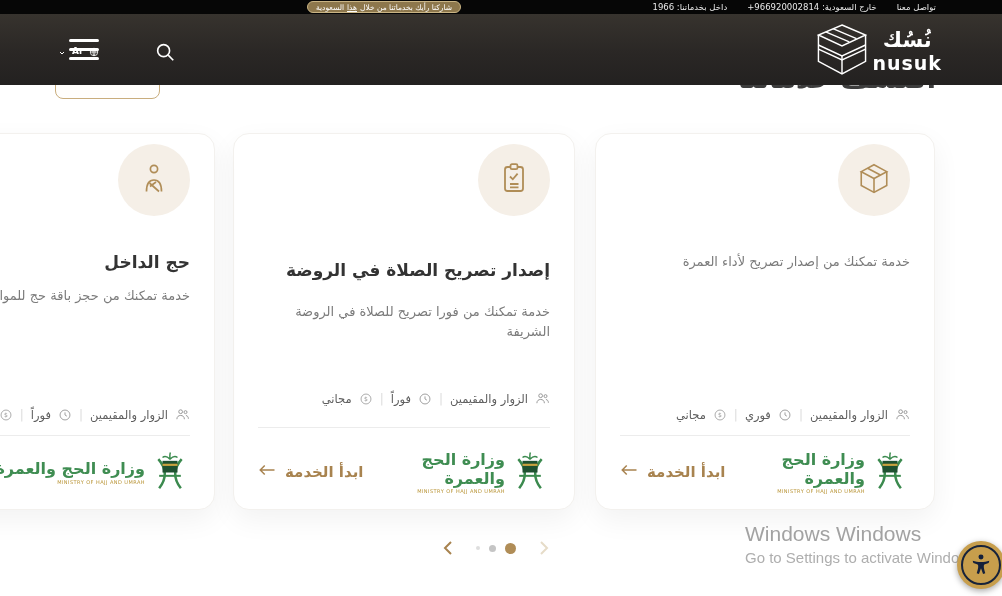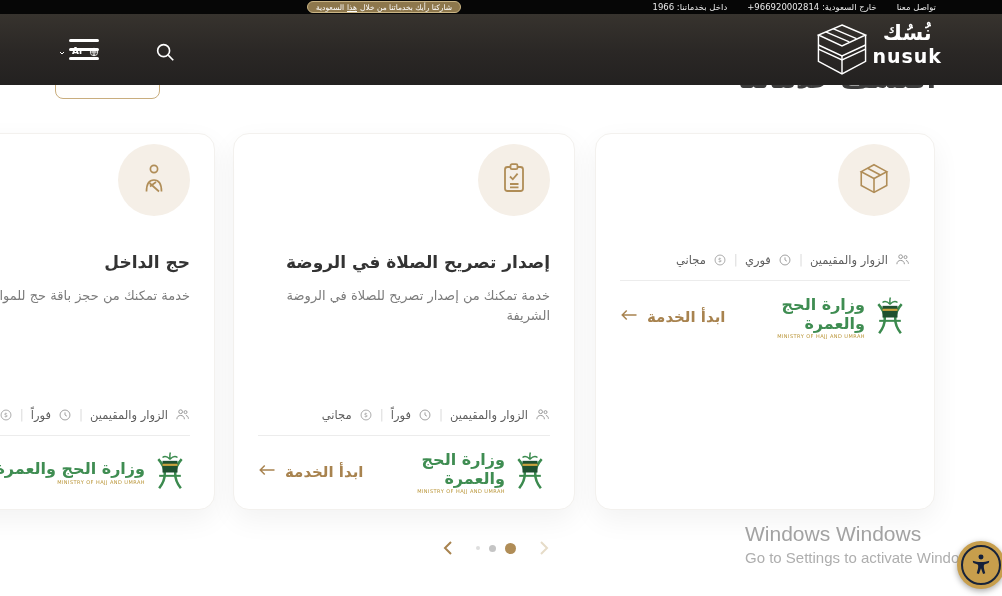--- a/index.html
+++ b/index.html
@@ -14,33 +14,33 @@
   .survey-pill { position:absolute; left:307px; top:1px; height:12px; padding:0 8px; background:#8d774c; border:1px solid #c9b484; border-radius:6px; display:flex; direction:rtl; align-items:center; gap:3px; color:#fff; font-size:7.5px; white-space:nowrap; cursor:pointer; }
   .survey-link { text-decoration:underline; }
   .contact-group { position:absolute; right:66px; top:0; height:14px; display:flex; direction:rtl; align-items:center; gap:20px; color:#e9e9e9; font-size:8.5px; white-space:nowrap; }
   .phone-num { direction:ltr; unicode-bidi:embed; }
 
   
   .header { position:absolute; top:14px; left:0; width:100%; height:71px; background:linear-gradient(180deg,#37332e 0%,#2a2725 55%,#232120 100%); z-index:30; }
   .hamburger { position:absolute; left:69px; top:25px; width:30px; display:flex; flex-direction:column; gap:6px; cursor:pointer; }
   .hamburger span { display:block; height:3px; background:#fff; border-radius:2px; }
   .search-btn { position:absolute; left:154px; top:27px; width:22px; height:22px; cursor:pointer; }
-  .brand { position:absolute; right:60px; top:9px; display:flex; align-items:flex-start; gap:1px; cursor:pointer; }
+  .brand { position:absolute; right:60px; top:9px; display:flex; align-items:center; gap:1px; cursor:pointer; }
   .brand-text { display:flex; flex-direction:column; align-items:center; line-height:1; }
   .brand-ar { color:#fff; font-size:21px; font-weight:700; margin-bottom:3px; }
   .brand-en { color:#fff; font-size:19px; font-weight:700; letter-spacing:1px; }
 
   
   .section-title { position:absolute; right:66px; top:63px; z-index:5; direction:rtl; font-size:27px; font-weight:700; color:#3d3d3d; }
   .partial-btn { position:absolute; left:55px; top:68px; width:105px; height:31px; background:#fffefc; border:1px solid #c9ad7c; border-radius:8px; z-index:5; cursor:pointer; }
 
   
   .card { position:absolute; top:133px; height:377px; background:#fff; border:1px solid #f3f1ee; border-radius:16px; box-shadow:0 10px 28px rgba(0,0,0,.055); padding:10px 24px 14px; direction:rtl; display:flex; flex-direction:column; z-index:4; }
   .card-0 { left:595px; width:340px; }
-  .card-1 { left:233px; width:342px; }
+  .card-1 { left:233px; width:342px;gap:8px; }
   .card-2 { left:-127px; width:342px; }
   .icon-circle { width:72px; height:72px; border-radius:50%; background:#f5efe7; display:flex; align-items:center; justify-content:center; margin-bottom:36px; flex:none; }
   .card-title { font-size:17px; font-weight:700; color:#333; margin-bottom:14px; }
   .card-desc { font-size:13px; color:#7b7b7b; line-height:1.5; flex:1; }
   .meta { display:flex; align-items:center; gap:7px; font-size:11.5px; color:#5d5d5d; margin-bottom:13px; white-space:nowrap; }
   .meta .micon { display:flex; align-items:center; }
   .meta .sep { color:#dcdcdc; font-size:12px; }
   .card-divider { height:1px; background:#ececec; margin-bottom:13px; }
   .card-footer { display:flex; align-items:center; justify-content:space-between; height:46px; }
   .ministry { display:flex; align-items:center; gap:5px; }
@@ -145,20 +145,21 @@
     <div class="icon-circle">
       <span>
         <svg width="34" height="34" viewBox="0 0 32 32" fill="none" stroke="#b08d57" stroke-width="1.5">
           <path d="M16 3.5 L28 10 L16 16.5 L4 10 Z"></path>
           <path d="M4 10 V23 L16 29.5 L28 23 V10"></path>
           <path d="M16 16.5 V29.5"></path>
           <path d="M10 6.8 L22 13.2"></path>
         </svg>
       </span>
     </div>
+    <div class="card-desc">خدمة تمكنك من إصدار تصريح لأداء العمرة</div>
     <div class="meta">
       <span class="micon">
         <svg width="15" height="15" viewBox="0 0 24 24" fill="none" stroke="#9a9a9a" stroke-width="1.6">
             <circle cx="9" cy="7.5" r="3"></circle>
             <path d="M3 19.5c0-4 2.6-6 6-6s6 2 6 6"></path>
             <circle cx="16.8" cy="8.2" r="2.4"></circle>
             <path d="M17.5 13.6c2.6.4 3.9 2.3 3.9 5.2"></path>
           </svg>
       </span>
       <span>الزوار والمقيمين</span>
@@ -213,21 +214,21 @@
       <span>
         <svg width="32" height="32" viewBox="0 0 32 32" fill="none" stroke="#b08d57" stroke-width="1.8">
           <rect x="7" y="5" width="18" height="24" rx="2.5"></rect>
           <rect x="12.5" y="2.2" width="7" height="5" rx="1.5" fill="#f5efe7"></rect>
           <path d="M12 14.5l2.8 2.8 4.8-5.6"></path>
           <path d="M12 22h8.5 M12 25.4h8.5"></path>
         </svg>
       </span>
     </div>
     <div class="card-title">إصدار تصريح الصلاة في الروضة</div>
-    <div class="card-desc">خدمة تمكنك من إصدار تصريح للصلاة في الروضة الشريفة</div>
+    <div class="card-desc">خدمة تمكنك من فورا تصريح للصلاة في الروضة الشريفة</div>
     <div class="meta">
       <span class="micon">
         <svg width="15" height="15" viewBox="0 0 24 24" fill="none" stroke="#9a9a9a" stroke-width="1.6">
             <circle cx="9" cy="7.5" r="3"></circle>
             <path d="M3 19.5c0-4 2.6-6 6-6s6 2 6 6"></path>
             <circle cx="16.8" cy="8.2" r="2.4"></circle>
             <path d="M17.5 13.6c2.6.4 3.9 2.3 3.9 5.2"></path>
           </svg>
       </span>
       <span>الزوار والمقيمين</span>

